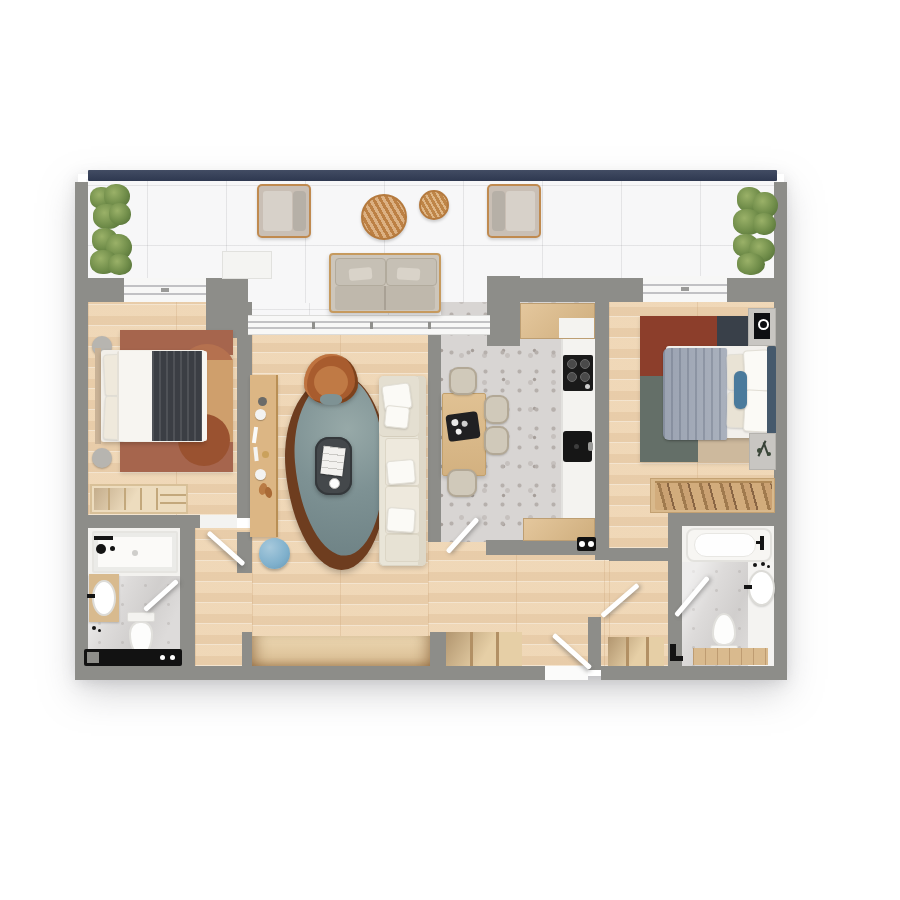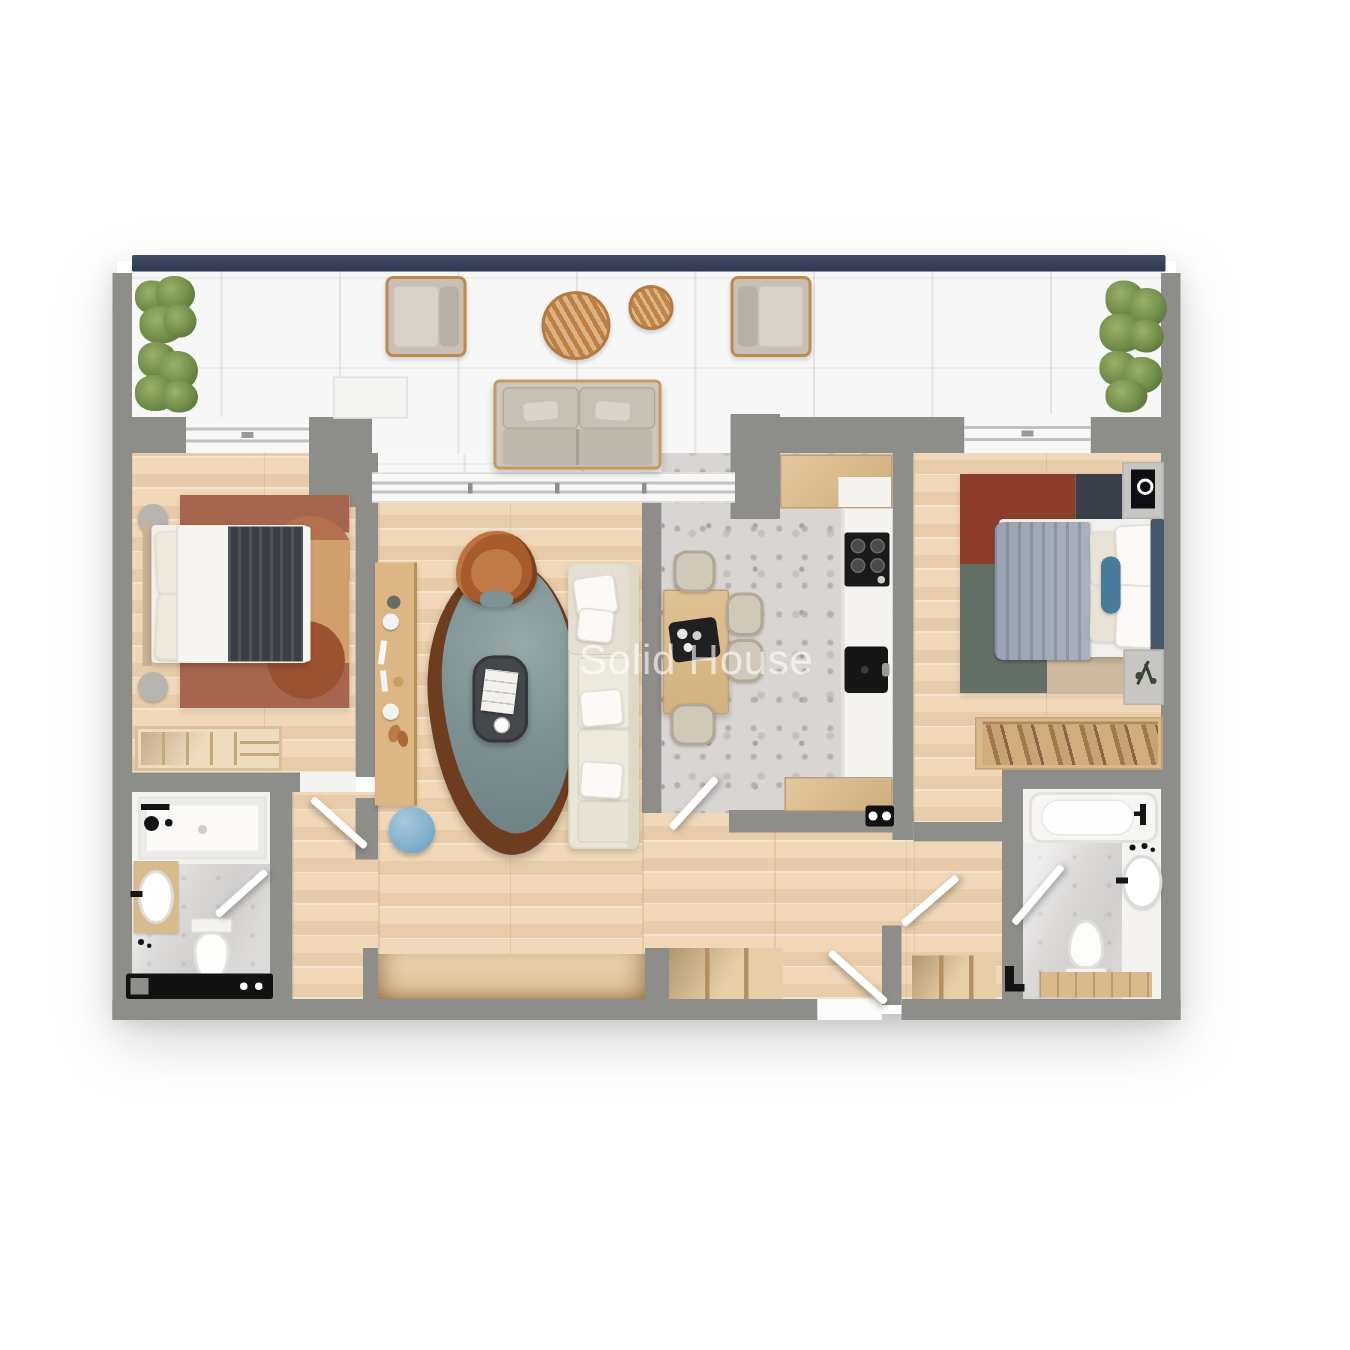--- a/index.html
+++ b/index.html
@@ -332,15 +332,14 @@
   <div class="abs" style="left:200px;top:515px;width:37px;height:13px;background:#f3f3f1"></div>
   <div class="abs" style="left:545px;top:666px;width:43px;height:14px;background:#fbfbfa"></div>
 
   <div class="leaf" style="left:202px;top:546px;width:48px;transform:rotate(42deg)"></div>
   <div class="leaf" style="left:139px;top:593px;width:44px;transform:rotate(-42deg)"></div>
   <div class="leaf" style="left:440px;top:533px;width:45px;transform:rotate(-48deg)"></div>
   <div class="leaf" style="left:596px;top:598px;width:48px;transform:rotate(-41deg)"></div>
   <div class="leaf" style="left:667px;top:594px;width:50px;transform:rotate(-50deg)"></div>
   <div class="leaf" style="left:547px;top:649px;width:50px;transform:rotate(42deg)"></div>
 
-  <div id="watermark">Solid House</div>
 
 </div>
 
 </body></html>

